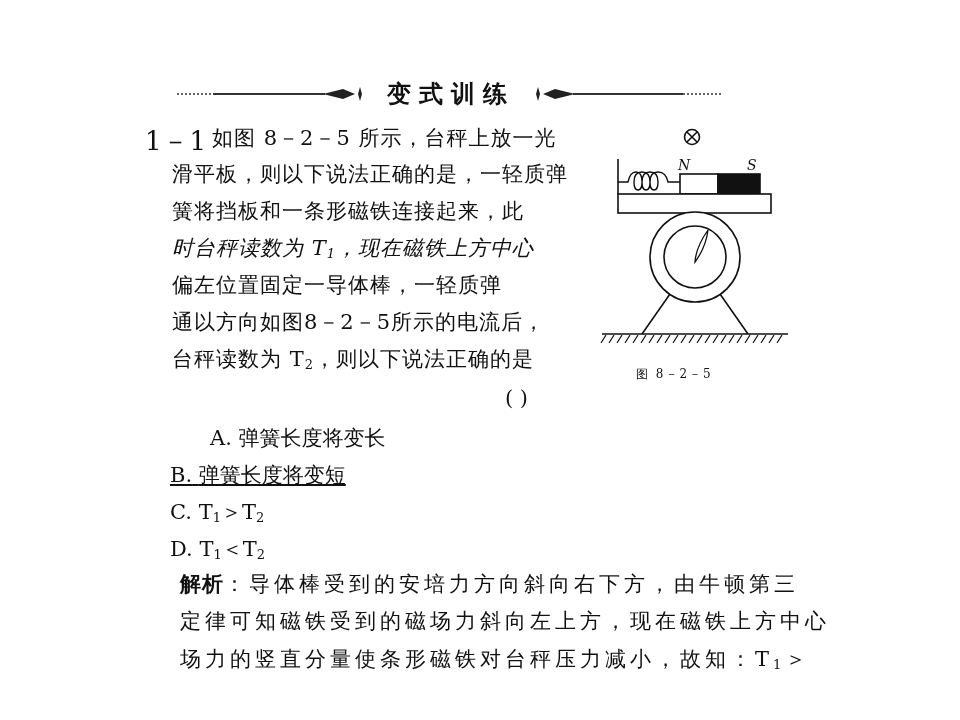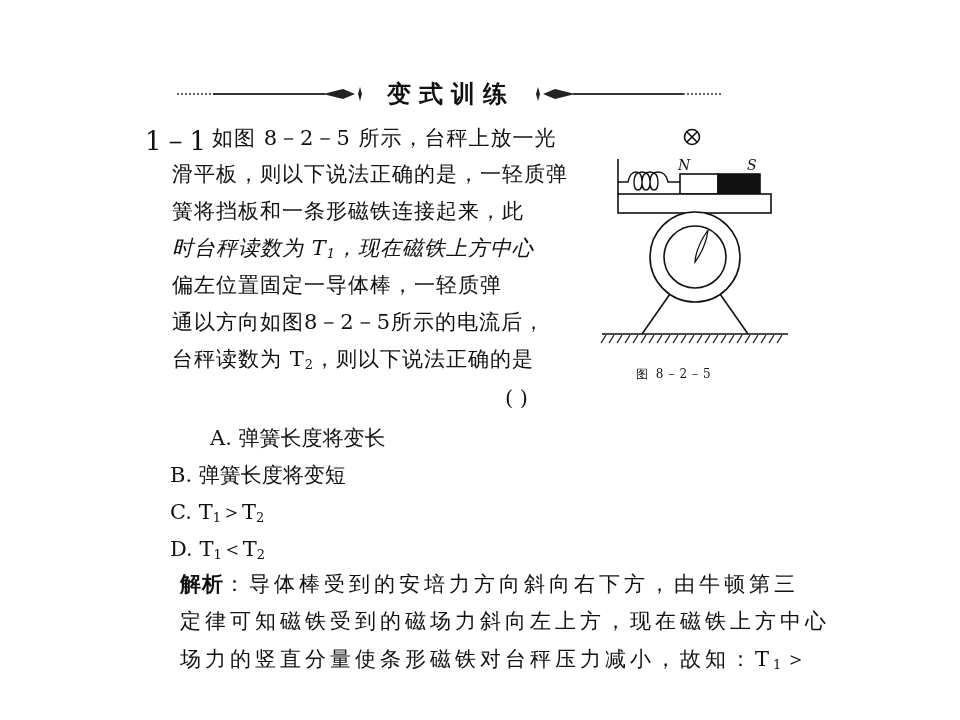--- a/index.html
+++ b/index.html
@@ -50,21 +50,21 @@
 <div class="abs q-line q-line-first" style="top:124px;">如图 8－2－5 所示，台秤上放一光</div>
 <div class="abs q-line" style="top:160px;">滑平板，则以下说法正确的是，一轻质弹</div>
 <div class="abs q-line" style="top:197px;">簧将挡板和一条形磁铁连接起来，此</div>
 <div class="abs q-line" style="top:234px;font-style:italic;"><span>时台秤读数为 T</span><span class="sub">1</span><span>，现在磁铁上方中心</span></div>
 <div class="abs q-line" style="top:271px;">偏左位置固定一导体棒，一轻质弹</div>
 <div class="abs q-line" style="top:308px;">通以方向如图8－2－5所示的电流后，</div>
 <div class="abs q-line" style="top:345px;"><span>台秤读数为 T</span><span class="sub">2</span><span>，则以下说法正确的是</span></div>
 <div class="abs paren">(      )</div>
 
 <div class="abs opt" style="top:424px;margin-left:40px;"><span>A.</span> <span>弹簧长度将变长</span></div>
-<div class="abs opt" style="top:461px;"><span>B.</span> <span>弹簧长度将变短</span></div>
+<div class="abs opt" style="top:461px;text-decoration:underline;"><span>B.</span> <span>弹簧长度将变短</span></div>
 <div class="abs opt" style="top:498px;"><span>C.</span> <span>T</span><span class="sub">1</span><span>＞</span><span>T</span><span class="sub">2</span></div>
 <div class="abs opt" style="top:535px;"><span>D.</span> <span>T</span><span class="sub">1</span><span>＜</span><span>T</span><span class="sub">2</span></div>
 
 <div class="abs analysis" style="top:570px;"><span class="analysis-label">解析</span><span>：</span><span>导体棒受到的安培力方向斜向右下方，由牛顿第三</span></div>
 <div class="abs analysis" style="top:607px;">定律可知磁铁受到的磁场力斜向左上方，现在磁铁上方中心</div>
 <div class="abs analysis" style="top:645px;"><span>场力的竖直分量使条形磁铁对台秤压力减小，故知：T</span><span class="sub">1</span><span>＞</span></div>
 
 <div class="abs figure">
   <svg width="190" height="230" viewBox="0 0 190 230">
 

